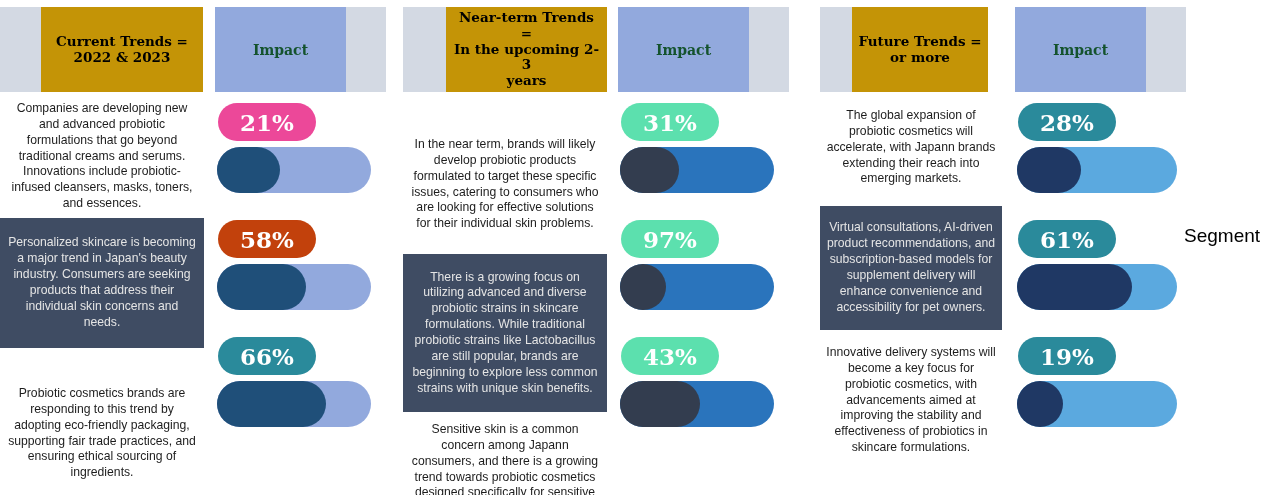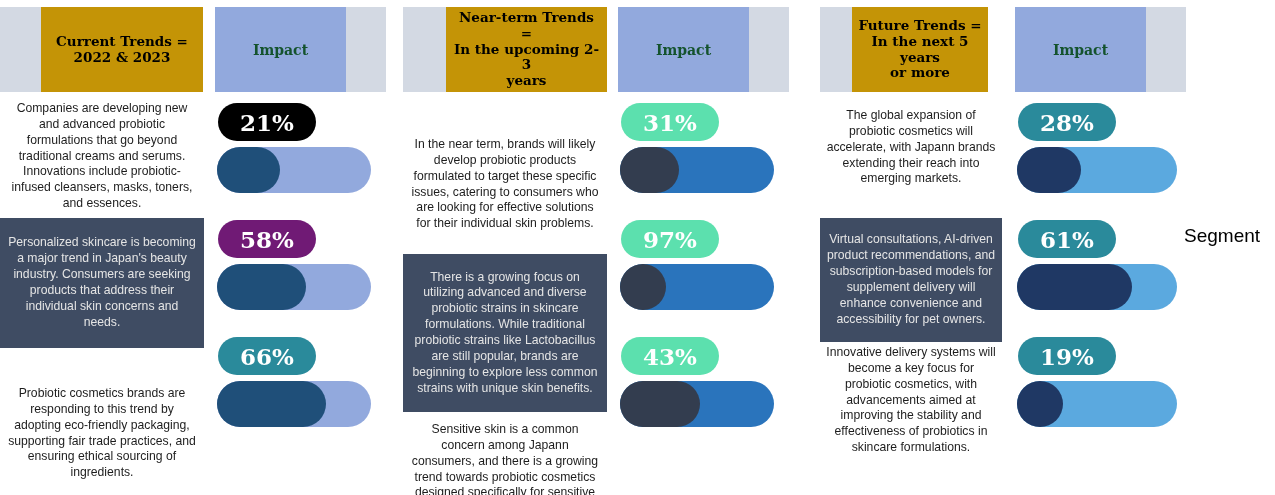--- a/index.html
+++ b/index.html
@@ -196,30 +196,30 @@
         <span class="hdr-impact-text">Impact</span>
       </div>
       <div class="hdr-gray-right"></div>
     </div>
 
     <div class="desc" style="top:97px;">Companies are developing new and advanced probiotic formulations that go beyond traditional creams and serums. Innovations include probiotic-infused cleansers, masks, toners, and essences.</div>
     <div class="desc dark" style="top:218px; height:130px; display:flex; align-items:center; justify-content:center;">Personalized skincare is becoming a major trend in Japan's beauty industry. Consumers are seeking products that address their individual skin concerns and needs.</div>
     <div class="desc" style="top:382px;">Probiotic cosmetics brands are responding to this trend by adopting eco-friendly packaging, supporting fair trade practices, and ensuring ethical sourcing of ingredients.</div>
 
     <div class="bar-group" style="top:103px;">
-      <div class="pct-pill" style="background:#000000;">
+      <div class="pct-pill" style="background:#ec4899;">
         <span class="pct-text">21%</span>
       </div>
       <div class="bar-track" style="background:#92a9dd;">
         <div class="bar-fill" style="background:#1f4f79; width:41%;"></div>
       </div>
     </div>
 
     <div class="bar-group" style="top:220px;">
-      <div class="pct-pill" style="background:#701a75;">
+      <div class="pct-pill" style="background:#c2410c;">
         <span class="pct-text">58%</span>
       </div>
       <div class="bar-track" style="background:#92a9dd;">
         <div class="bar-fill" style="background:#1f4f79; width:58%;"></div>
       </div>
     </div>
 
     <div class="bar-group" style="top:337px;">
       <div class="pct-pill" style="background:#2a8a9b;">
         <span class="pct-text">66%</span>
@@ -277,32 +277,31 @@
       </div>
     </div>
   </div>
 
   <div class="column col-2">
     <div class="header-row">
       <div class="hdr-gray-left"></div>
       <div class="hdr-gold">
         <div class="hdr-gold-text">
           <div>Future Trends =</div>
-          <div>In the next 5 years</div>
           <div>or more</div>
         </div>
       </div>
       <div class="hdr-impact">
         <span class="hdr-impact-text">Impact</span>
       </div>
       <div class="hdr-gray-right"></div>
     </div>
 
     <div class="desc" style="top:104px;">The global expansion of probiotic cosmetics will accelerate, with Japann brands extending their reach into emerging markets.</div>
-    <div class="desc dark" style="top:218px; height:124px; display:flex; align-items:center; justify-content:center;">Virtual consultations, AI-driven product recommendations, and subscription-based models for supplement delivery will enhance convenience and accessibility for pet owners.</div>
+    <div class="desc dark" style="top:206px; height:124px; display:flex; align-items:center; justify-content:center;">Virtual consultations, AI-driven product recommendations, and subscription-based models for supplement delivery will enhance convenience and accessibility for pet owners.</div>
     <div class="desc" style="top:341px;">Innovative delivery systems will become a key focus for probiotic cosmetics, with advancements aimed at improving the stability and effectiveness of probiotics in skincare formulations.</div>
 
     <div class="bar-group" style="top:103px;">
       <div class="pct-pill" style="background:#2a8a9b;">
         <span class="pct-text">28%</span>
       </div>
       <div class="bar-track" style="background:#5ba9df;">
         <div class="bar-fill" style="background:#1f3864; width:40%;"></div>
       </div>
     </div>

